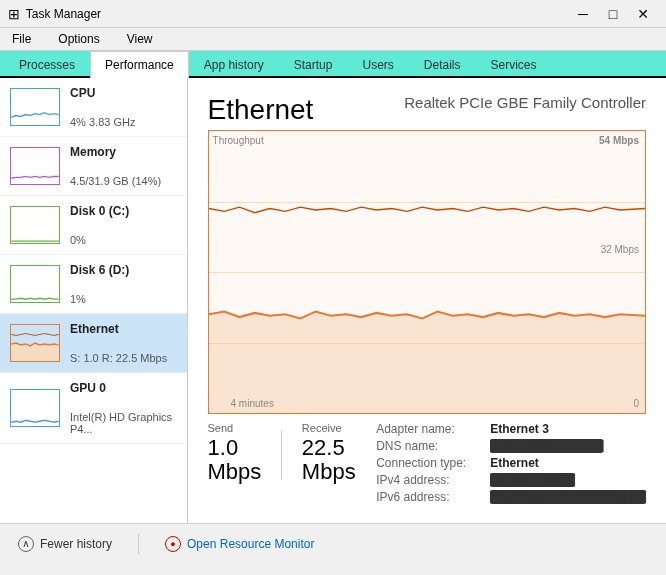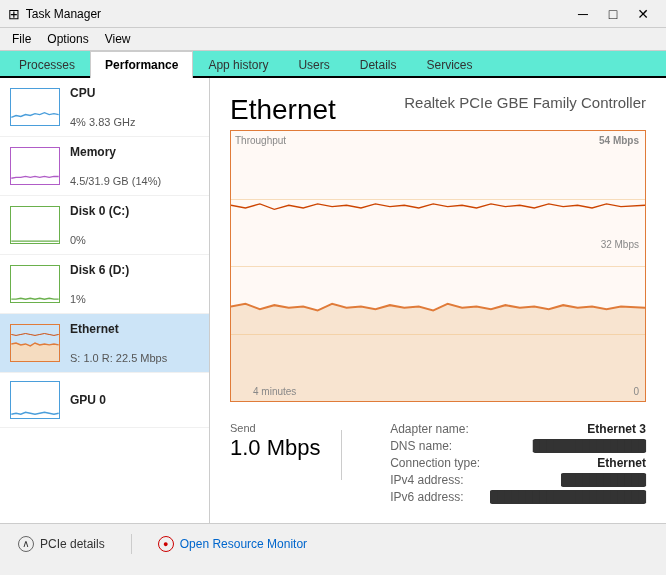--- a/index.html
+++ b/index.html
@@ -16,21 +16,21 @@
     }
     .title-bar-left { display: flex; align-items: center; gap: 6px; font-size: 12px; }
     .title-bar-controls { display: flex; gap: 0; }
     .title-bar-btn {
       width: 30px; height: 22px; border: none; background: transparent;
       font-size: 14px; cursor: pointer; display: flex; align-items: center; justify-content: center;
     }
 
     .menu-bar {
       display: flex;
-      gap: 0;
+      gap: 11px;
       padding: 2px 4px;
       background: #f0f0f0;
       border-bottom: 1px solid #ccc;
     }
     .menu-item {
       padding: 2px 8px;
       cursor: pointer;
       font-size: 12px;
     }
 
@@ -46,21 +46,21 @@
       font-size: 12px;
       border: 1px solid transparent;
       border-bottom: none;
       margin-bottom: -2px;
       color: #333;
     }
     .tab.active {
       background: #fff;
       border-color: #ccc;
       border-bottom-color: #fff;
-      font-weight: 700;
+      font-weight: 400;
       color: #000;
     }
 
     .main-content {
       display: flex;
       height: calc(575px - 28px - 28px - 34px - 40px);
       background: #fff;
     }
 
     .sidebar {
@@ -147,21 +147,21 @@
 
     .chart-gridline {
       position: absolute;
       left: 0; right: 0;
       height: 1px;
       background: #f0c080;
       opacity: 0.5;
     }
     .stat-label { font-size: 11px; color: #666; margin-bottom: 2px; }
     .stat-value { font-size: 22px; font-weight: 300; color: #000; line-height: 1.1; }
-    .adapter-row { display: flex; gap: 0; margin-bottom: 3px; justify-content: space-between; }
+    .adapter-row { display: flex; gap: 14px; margin-bottom: 3px; }
     .adapter-key { min-width: 100px; color: #666; }
     .adapter-val { font-weight: 600; color: #222; }
     .adapter-val.redacted {
       background: #333;
       color: #333;
       user-select: none;
       border-radius: 2px;
     }
 
     .bottom-bar {
@@ -216,20 +216,21 @@
 <div class="menu-bar">
   <span class="menu-item">File</span>
   <span class="menu-item">Options</span>
   <span class="menu-item">View</span>
 </div>
 
 <div class="tab-bar">
   <div class="tab">Processes</div>
   <div class="tab active">Performance</div>
   <div class="tab">App history</div>
+  <div class="tab">Startup</div>
   <div class="tab">Users</div>
   <div class="tab">Details</div>
   <div class="tab">Services</div>
 </div>
 
 <div class="main-content">
 
   <div class="sidebar">
 
     <div class="sidebar-item">
@@ -295,20 +296,21 @@
     </div>
 
     <div class="sidebar-item">
       <div class="sidebar-thumb gpu-thumb">
         <svg class="mini-graph" viewBox="0 0 50 38">
           <polyline points="0,34 5,33 10,34 15,32 20,33 25,34 30,33 35,32 40,33 45,34 50,33" fill="none" stroke="#4a9edb" stroke-width="1.5"></polyline>
         </svg>
       </div>
       <div class="sidebar-info">
         <div class="sidebar-label">GPU 0</div>
+        <div class="sidebar-sub">Intel(R) HD Graphics P4...</div>
       </div>
     </div>
 
   </div>
 
   <div class="detail-panel">
 
     <div class="detail-header">
       <div class="detail-title">Ethernet</div>
       <div class="detail-subtitle">Realtek PCIe GBE Family Controller</div>
@@ -329,31 +331,37 @@
       <svg class="chart-svg" viewBox="0 0 430 200" preserveAspectRatio="none">
 
         <polygon points="0,200 0,130 15,128 30,132 45,129 60,131 75,130 90,133 105,128 120,131 135,130 150,132 165,129 180,131 195,130 210,133 225,128 240,131 255,130 270,132 285,129 300,131 315,130 330,132 345,129 360,131 375,130 390,132 405,130 430,131 430,200" fill="#f5dcc0" stroke="none" opacity="0.7"></polygon>
 
         <polyline points="0,130 15,128 30,132 45,129 60,131 75,130 90,133 105,128 120,131 135,130 150,132 165,129 180,131 195,130 210,133 225,128 240,131 255,130 270,132 285,129 300,131 315,130 330,132 345,129 360,131 375,130 390,132 405,130 430,131" fill="none" stroke="#e07b39" stroke-width="1.5"></polyline>
 
         <polyline points="0,55 15,57 30,54 45,58 60,55 75,57 90,54 105,56 120,55 135,57 150,54 165,56 180,55 195,57 210,54 225,56 240,55 255,57 270,54 285,56 300,55 315,57 330,54 345,56 360,55 375,57 390,54 405,56 430,55" fill="none" stroke="#cc4400" stroke-width="1"></polyline>
       </svg>
     </div>
 
-    <div style="display:flex; gap: 20px; align-items: flex-start; margin-top: 12px;">
+    <div style="display:flex; gap: 20px; align-items: flex-start;">
 
       <div>
         <div class="stat-label">Send</div>
         <div class="stat-value" style="font-size:22px;font-weight:300;">
           <span>1.0 Mbps</span>
         </div>
       </div>
 
       <div style="width:1px; background:#ccc; height: 50px; margin-top: 8px;"></div>
 
+      <div>
+        <div class="stat-label">Receive</div>
+        <div class="stat-value" style="font-size:22px;font-weight:300;">
+          <span>22.5 Mbps</span>
+        </div>
+      </div>
 
       <div style="margin-left: auto;">
         <div class="adapter-row">
           <span class="adapter-key">Adapter name:</span>
           <span class="adapter-val">Ethernet 3</span>
         </div>
         <div class="adapter-row">
           <span class="adapter-key">DNS name:</span>
           <span class="adapter-val redacted" style="font-size:10px; line-height:1.4;">████████████████</span>
         </div>
@@ -371,20 +379,20 @@
         </div>
       </div>
     </div>
 
   </div>
 </div>
 
 <div class="bottom-bar">
   <button class="bottom-btn">
     <div class="chevron-icon">∧</div>
-    <span>PCIe details</span>
+    <span>Fewer history</span>
   </button>
   <div class="bottom-divider"></div>
   <button class="bottom-btn link">
     <div class="monitor-icon" style="font-size:9px;">●</div>
     <span>Open Resource Monitor</span>
   </button>
 </div>
 
 </body></html>

